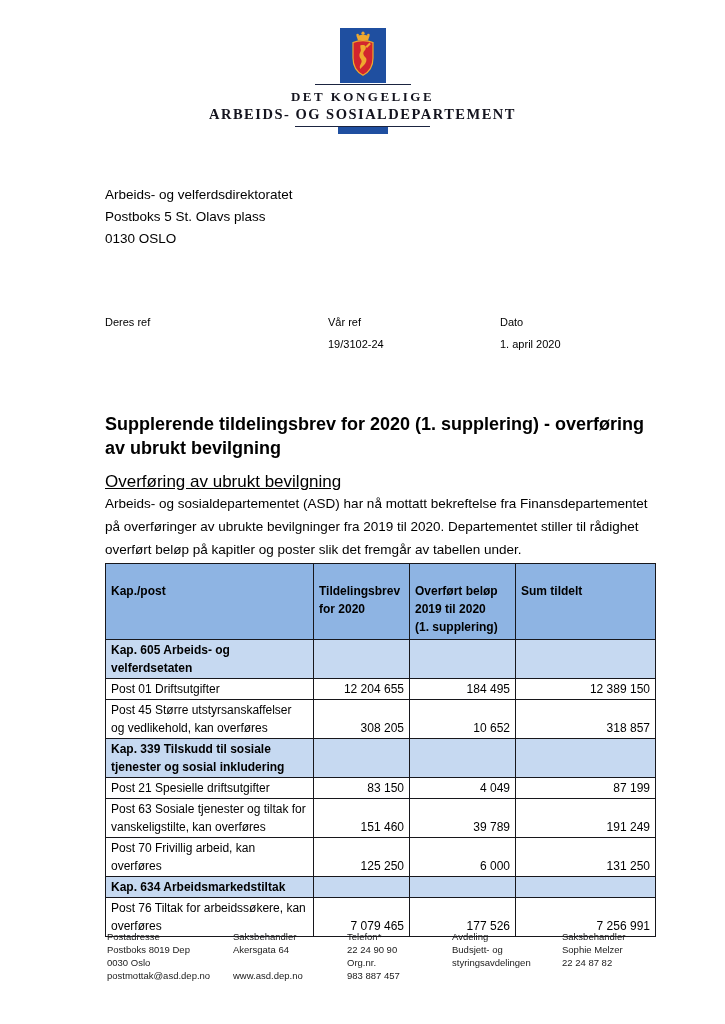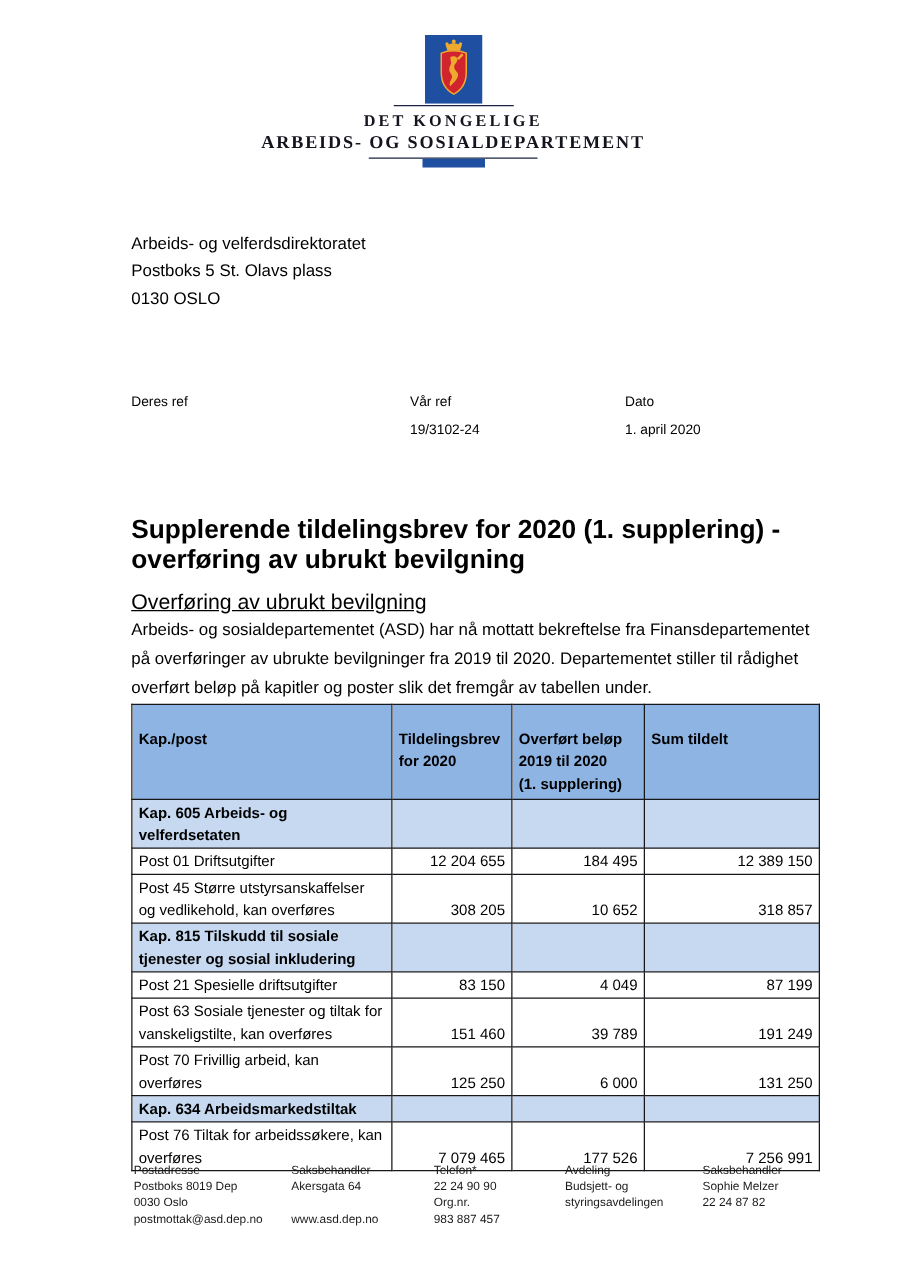--- a/index.html
+++ b/index.html
@@ -55,21 +55,21 @@
   .refs { position: absolute; top: 316px; left: 0; width: 100%; font-size: 11px; }
   .refs .label { position: absolute; top: 0; white-space: nowrap; }
   .refs .value { position: absolute; top: 22px; white-space: nowrap; }
   .ref-deres { left: 105px; }
   .ref-var   { left: 328px; }
   .ref-dato  { left: 500px; }
 
   
   .main { position: absolute; left: 105px; top: 412px; width: 556px; }
   .letter-title {
-    font-size: 21px; font-weight: bold; line-height: 24px; color: #000;
+    font-size: 18px; font-weight: bold; line-height: 24px; color: #000;
   }
   .section-heading {
     margin-top: 12px; font-size: 17px; line-height: 20px;
     text-decoration: underline;
   }
   .body-paragraph { font-size: 13.5px; line-height: 23px; }
   .amount-note { margin-top: 9px; text-align: right; font-size: 12.5px; }
 
   
   table.alloc {
@@ -188,21 +188,21 @@
         <td class="num">184 495</td>
         <td class="num">12 389 150</td>
       </tr>
       <tr class="two-line">
         <td class="lbl">Post 45 Større utstyrsanskaffelser og vedlikehold, kan overføres</td>
         <td class="num">308 205</td>
         <td class="num">10 652</td>
         <td class="num">318 857</td>
       </tr>
       <tr class="section-row two-line">
-        <td class="lbl">Kap. 815 Tilskudd til sosiale tjenester og sosial inkludering</td>
+        <td class="lbl">Kap. 339 Tilskudd til sosiale tjenester og sosial inkludering</td>
         <td class="num"></td>
         <td class="num"></td>
         <td class="num"></td>
       </tr>
       <tr class="one-line">
         <td class="lbl">Post 21 Spesielle driftsutgifter</td>
         <td class="num">83 150</td>
         <td class="num">4 049</td>
         <td class="num">87 199</td>
       </tr>

